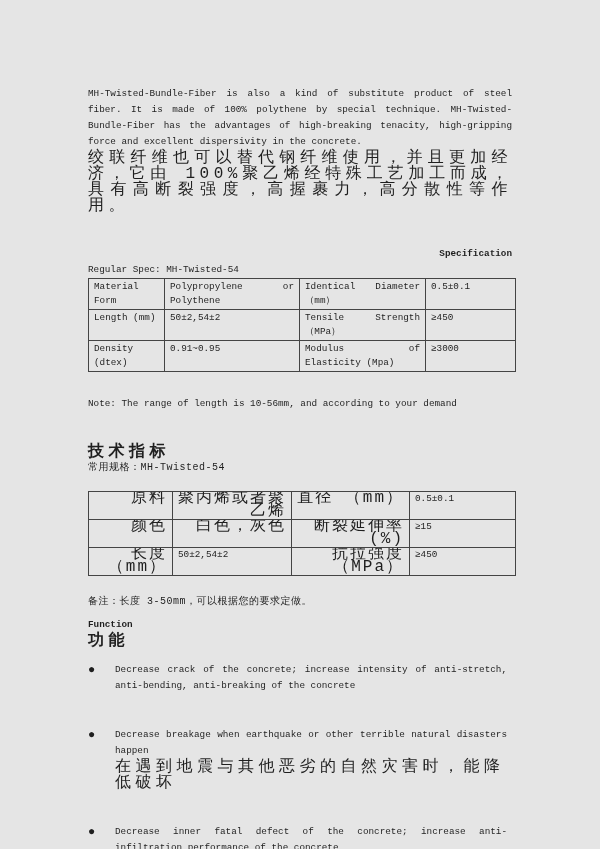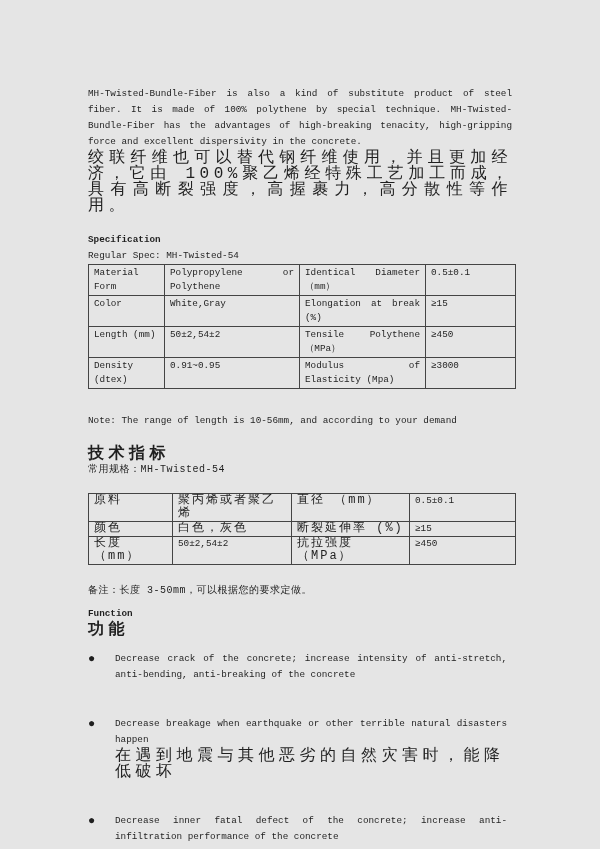--- a/index.html
+++ b/index.html
@@ -17,41 +17,41 @@
     overflow: hidden;
   }
   p, div, ul, li, table { margin: 0; }
   .j { text-align: justify; }
   .h { font-weight: bold; }
   
   .zh  { font-size: 16px; letter-spacing: 4.5px; }
   
   .zhm { font-size: 10px; letter-spacing: 0.5px; }
 
-  .spec-heading { margin-top: 18px; }
+  .spec-heading { margin-top: 32px; text-align: right; }
   .t1 { margin-top: 0; }
   table {
     border-collapse: collapse;
     width: 427px;
     table-layout: fixed;
     border-radius: 21px;
   }
   td {
     border: 1px solid #444444;
     padding: 1px 5px;
     vertical-align: top;
     line-height: 14px;
     overflow: hidden;
   }
   .t2 { margin-top: 15px; }
   .t2 td { line-height: 13px; padding: 0 5px 1px 5px; }
-  .t2 td.zhc { font-size: 12px; letter-spacing: 2px; }
+  .t2 td.zhc { font-size: 16px; letter-spacing: 2px; text-align: right; }
 
   .note-en { margin-top: 24px; }
-  .tech-heading { margin-top: 17px; }
+  .tech-heading { margin-top: 32px; }
   .note-zh { margin-top: 18px; }
   .fn-heading-en { margin-top: 7px; }
 
   ul.bullets { margin-top: 13px; padding: 0; list-style: none; }
   li.bullet { display: flex; align-items: flex-start; }
   li.bullet + li.bullet { margin-top: 33px; }
   li.bullet:last-child { margin-top: 15px; }
   .marker { width: 27px; flex: 0 0 27px; font-size: 12px; line-height: 16px; }
   .b-text { width: 392px; }
   .b-zh:empty { display: none; }
@@ -75,29 +75,23 @@
         <col style="width:90px">
     </colgroup>
     <tbody>
       <tr>
         <td>Material Form</td>
         <td class="j">Polypropylene or Polythene</td>
         <td class="j">Identical Diameter （mm）</td>
         <td>0.5±0.1</td>
       </tr>
       <tr>
-        <td>Color</td>
-        <td>White,Gray</td>
-        <td class="j">Elongation at break (%)</td>
-        <td>≥15</td>
-      </tr>
-      <tr>
         <td>Length (mm)</td>
         <td>50±2,54±2</td>
-        <td class="j">Tensile Polythene （MPa）</td>
+        <td class="j">Tensile Strength （MPa）</td>
         <td>≥450</td>
       </tr>
       <tr>
         <td>Density (dtex)</td>
         <td>0.91~0.95</td>
         <td class="j">Modulus of Elasticity (Mpa)</td>
         <td>≥3000</td>
       </tr>
     </tbody>
   </table>

